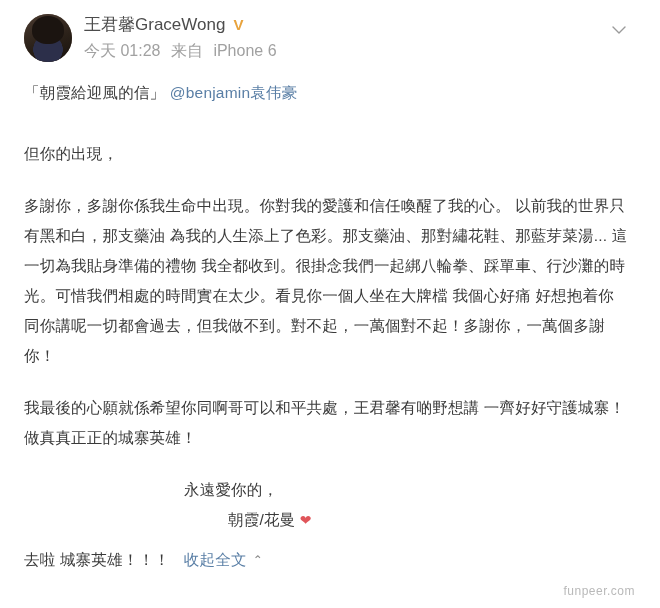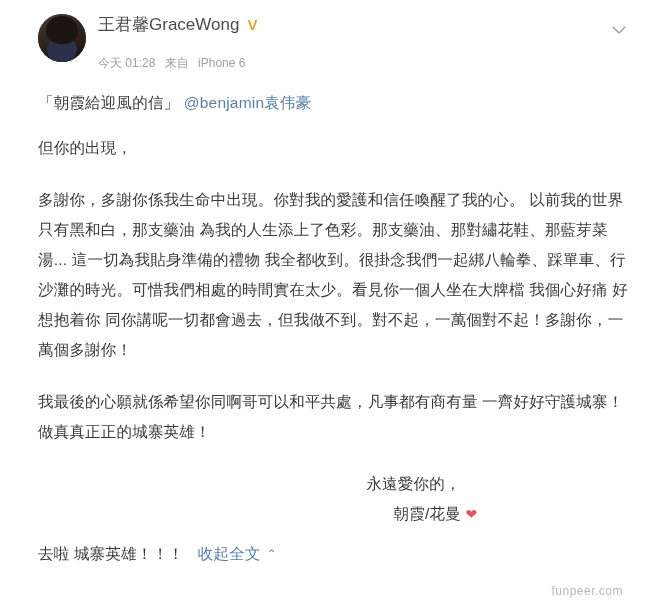--- a/index.html
+++ b/index.html
@@ -13,21 +13,21 @@
     font-family: "Liberation Sans", sans-serif;
     color: #333333;
     overflow: hidden;
   }
 
   .post {
     position: relative;
     width: 651px;
     height: 608px;
     box-sizing: border-box;
-    padding: 14px 22px 0 38px;
+    padding: 14px 22px 0 24px;
     background: #fff;
   }
 
   
   .post-header {
     display: flex;
     align-items: flex-start;
     position: relative;
   }
   .avatar {
@@ -72,22 +72,22 @@
     color: #4c4c4c;
     font-weight: normal;
   }
   .verified-badge {
     margin-left: 8px;
     font-size: 15px;
     color: #e8a33d;
     font-weight: bold;
   }
   .meta-row {
-    margin-top: 20px;
-    font-size: 12px;
+    margin-top: 6px;
+    font-size: 16px;
     color: #a1a1a1;
   }
   .meta-sep { margin: 0 3px; }
   .chevron-btn {
     position: absolute;
     right: 0;
     top: 6px;
     width: 20px;
     height: 20px;
     cursor: pointer;
@@ -98,29 +98,28 @@
   .post-body {
     margin-top: 16px;
     font-size: 15.5px;
     line-height: 30px;
     color: #3a3a3a;
     letter-spacing: 0.2px;
   }
   .para {
     margin: 0 0 22px 0;
   }
-  .para.tight { margin-bottom: 15px; }
+  .para.tight { margin-bottom: 31px; }
   .mention {
     color: #5a7fa6;
   }
   .signature {
     margin: 8px 0 10px 0;
     padding-left: 160px;
     line-height: 30px;
-    text-align: center;
   }
   .signature .sig-line2 {
     padding-left: 44px;
   }
   .heart {
     color: #e0555a;
     font-size: 14px;
   }
   .postscript {
     margin: 0 0 20px 0;
@@ -138,21 +137,21 @@
   }
   .collapse-caret {
     margin-left: 6px;
     color: #8a8a8a;
     font-size: 12px;
     cursor: pointer;
   }
 
   .watermark {
     position: absolute;
-    right: 28px;
+    right: 16px;
     bottom: 10px;
     font-size: 12px;
     color: #b9b9b9;
     letter-spacing: 0.5px;
   }
 </style>
 </head>
 <body>
 
 <div class="post">
@@ -189,21 +188,21 @@
 
     <p class="para tight">
       <span>「朝霞給迎風的信」</span>
       <span class="mention">@benjamin袁伟豪</span>
     </p>
 
     <p class="para">但你的出現，</p>
 
     <p class="para">多謝你，多謝你係我生命中出現。你對我的愛護和信任喚醒了我的心。 以前我的世界只有黑和白，那支藥油 為我的人生添上了色彩。那支藥油、那對繡花鞋、那藍芽菜湯... 這一切為我貼身準備的禮物 我全都收到。很掛念我們一起綁八輪拳、踩單車、行沙灘的時光。可惜我們相處的時間實在太少。看見你一個人坐在大牌檔 我個心好痛 好想抱着你 同你講呢一切都會過去，但我做不到。對不起，一萬個對不起！多謝你，一萬個多謝你！</p>
 
-    <p class="para">我最後的心願就係希望你同啊哥可以和平共處，凡事都有商有量 一齊好好守護城寨！做真真正正的城寨英雄！</p>
+    <p class="para">我最後的心願就係希望你同啊哥可以和平共處，王君馨有啲野想講 一齊好好守護城寨！做真真正正的城寨英雄！</p>
 
     <div class="signature">
       <div>永遠愛你的，</div>
       <div class="sig-line2">
         <span>朝霞/花曼</span>
         <span class="heart">❤</span>
       </div>
     </div>
 
 

